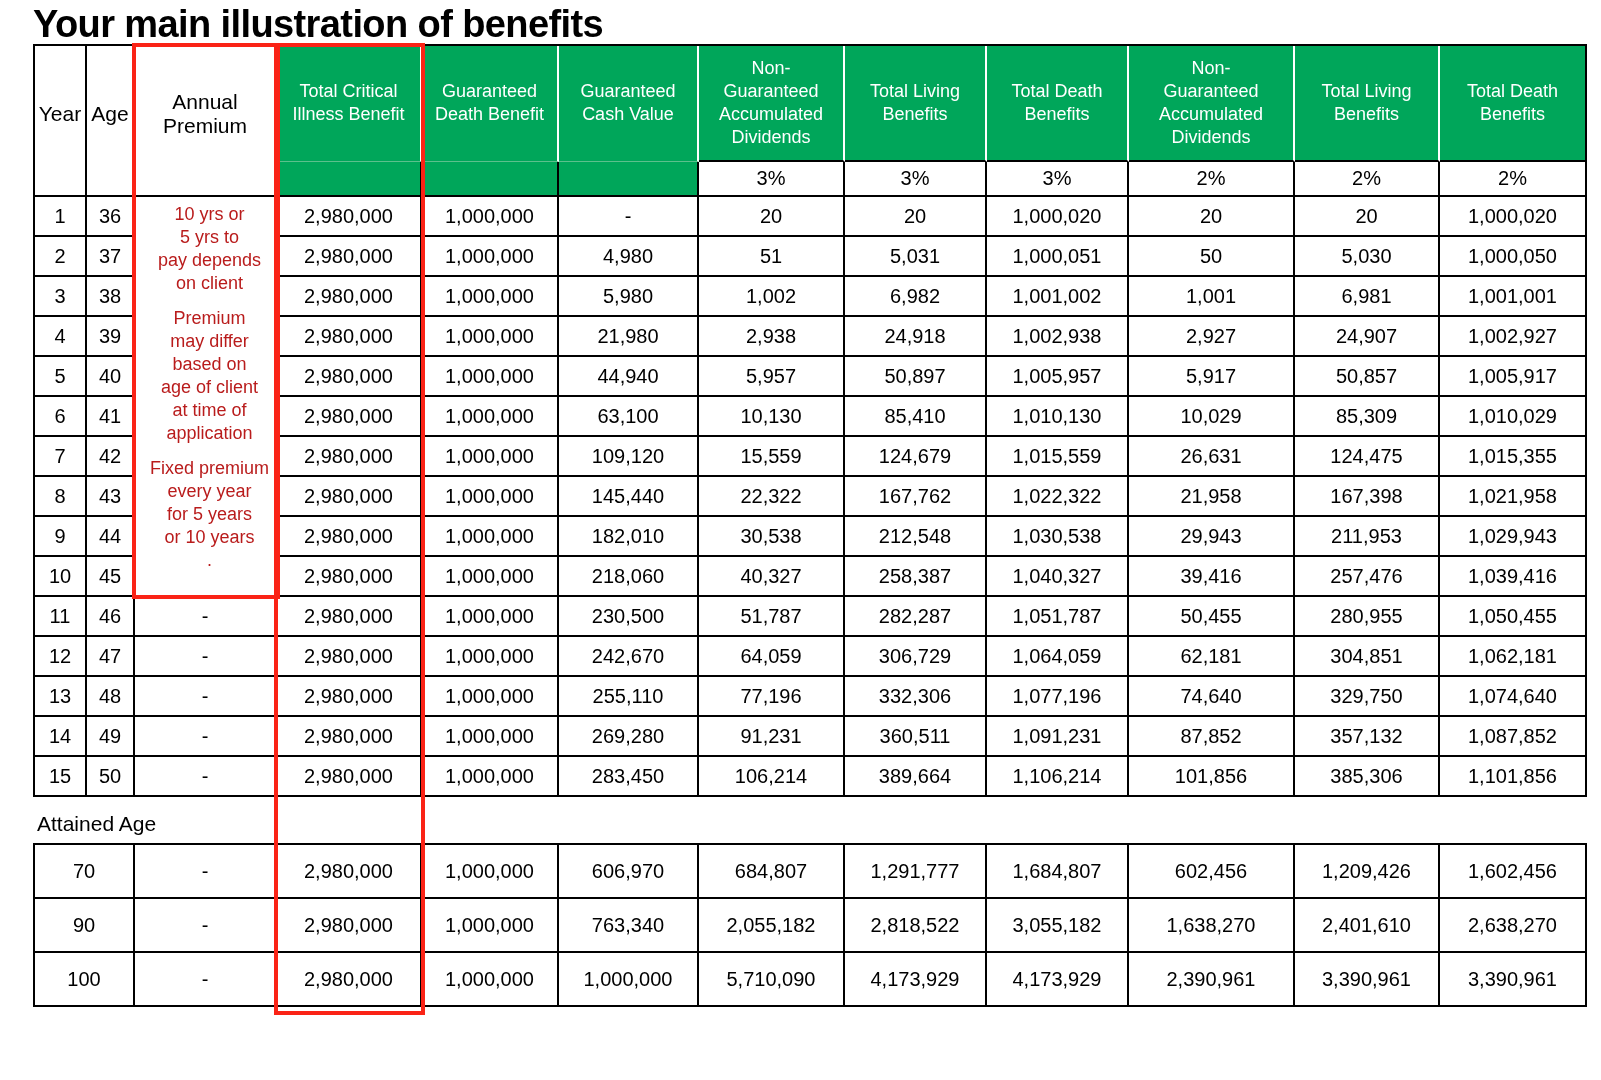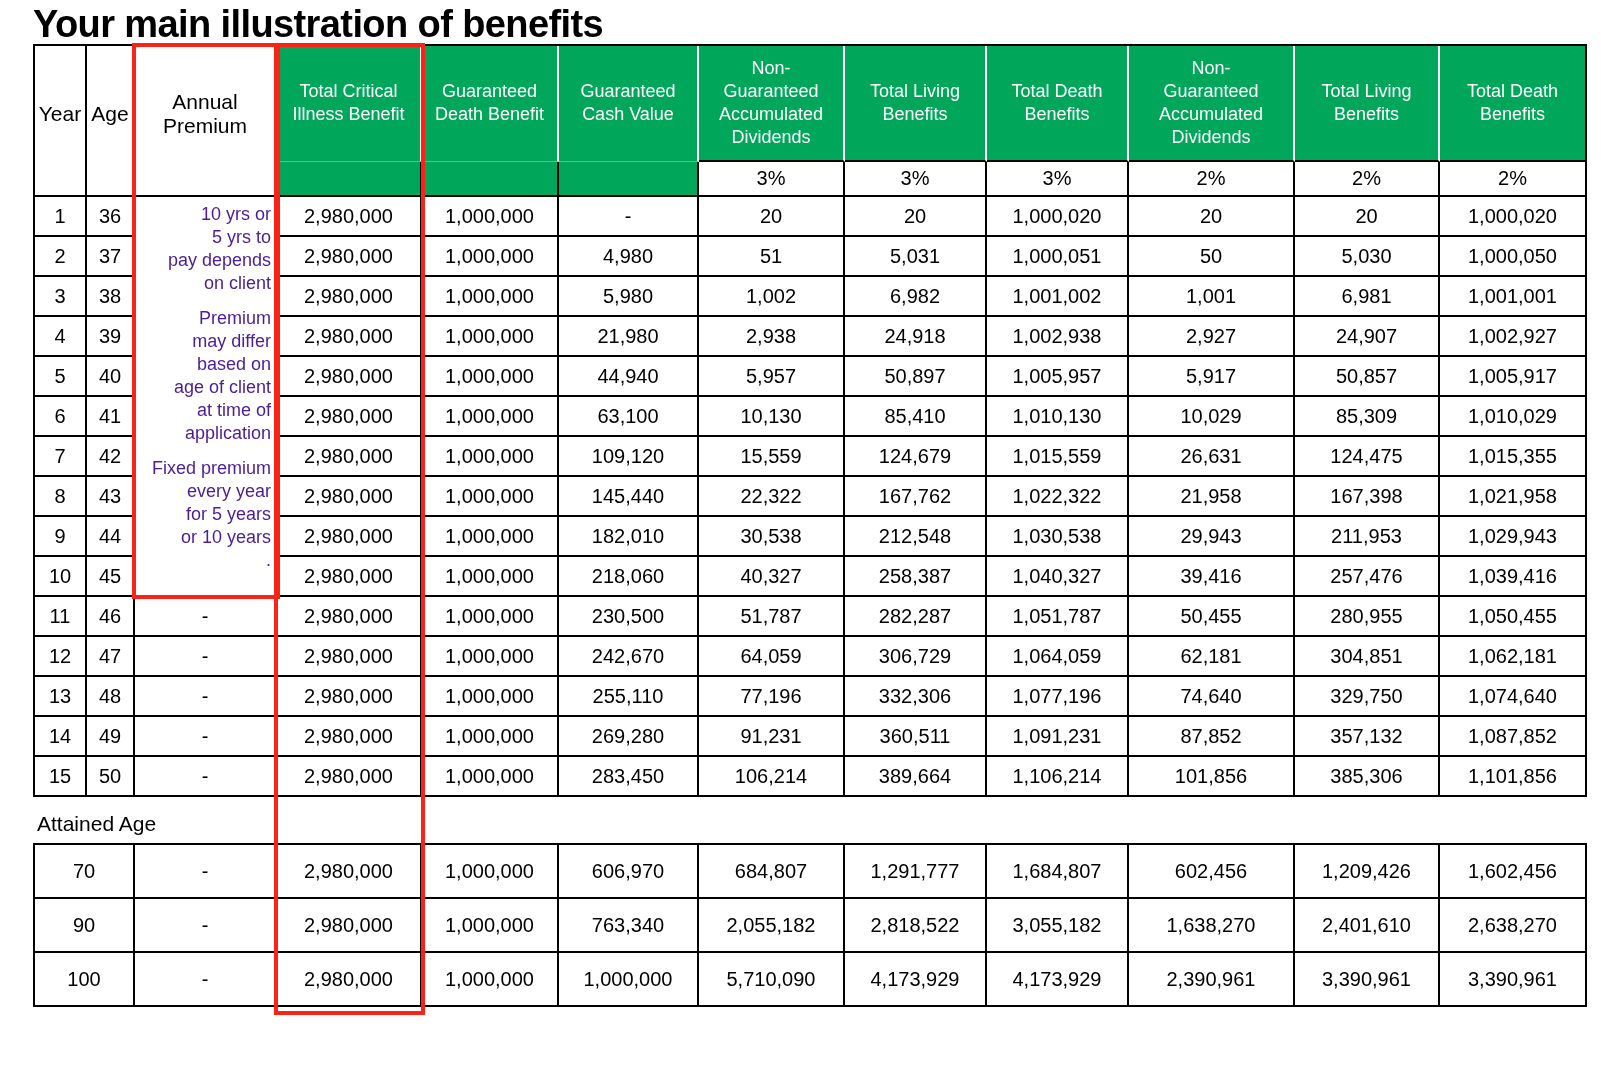--- a/index.html
+++ b/index.html
@@ -26,22 +26,22 @@
   th.green{height:114px;background:var(--green,#00A65A);color:#fff;font-size:18px;
            white-space:pre-line;line-height:23px;border-right:2px solid #fff;}
   th.green.last{border-right:2px solid #000;}
   th.green.fade{border-bottom:1px solid #5cc08c;}
   
   td.gsub{height:35px;background:var(--green,#00A65A);}
   td.pct{height:35px;background:#fff;font-size:20px;}
   
   td.val,td.yr,td.ag,td.prem{height:40px;font-size:20px;background:#fff;}
   td.note{
-    vertical-align:top;text-align:right;background:#fff;
-    padding:6px 4px 0 13px;font-size:18px;line-height:23px;color:#4c1d95;
+    vertical-align:top;text-align:center;background:#fff;
+    padding:6px 4px 0 13px;font-size:18px;line-height:23px;color:#b91c1c;
   }
   td.note .ln{min-height:23px;white-space:nowrap;}
   td.note .gap{height:12px;}
   td.aage{height:54px;font-size:20px;background:#fff;}
   .between{position:relative;height:46px;width:1552px;}
   .attained-label{position:absolute;left:4px;bottom:7px;font-size:21px;color:#000;}
   
   .hl{position:absolute;border:4px solid var(--red,#FA2316);pointer-events:none;z-index:6;box-sizing:border-box;}
 </style>
 </head>

